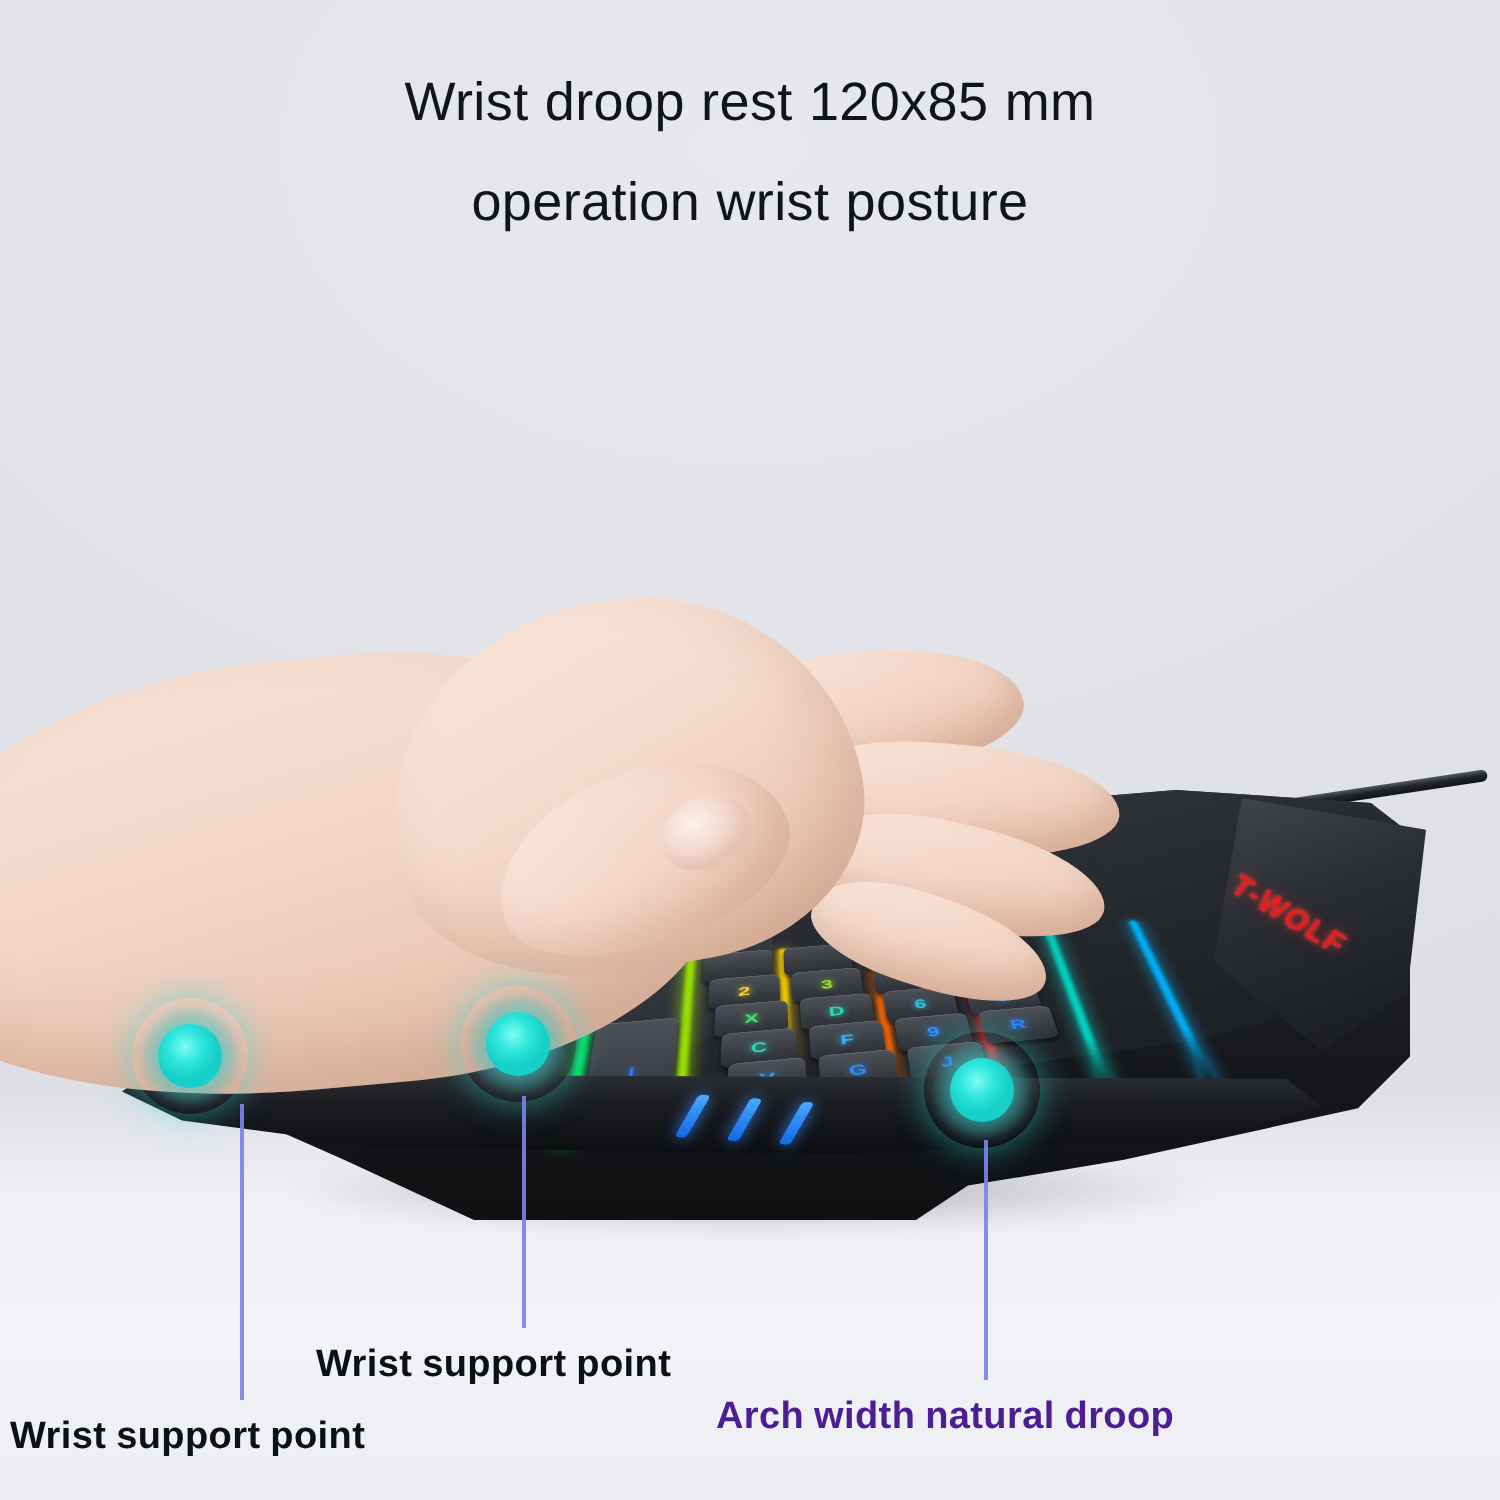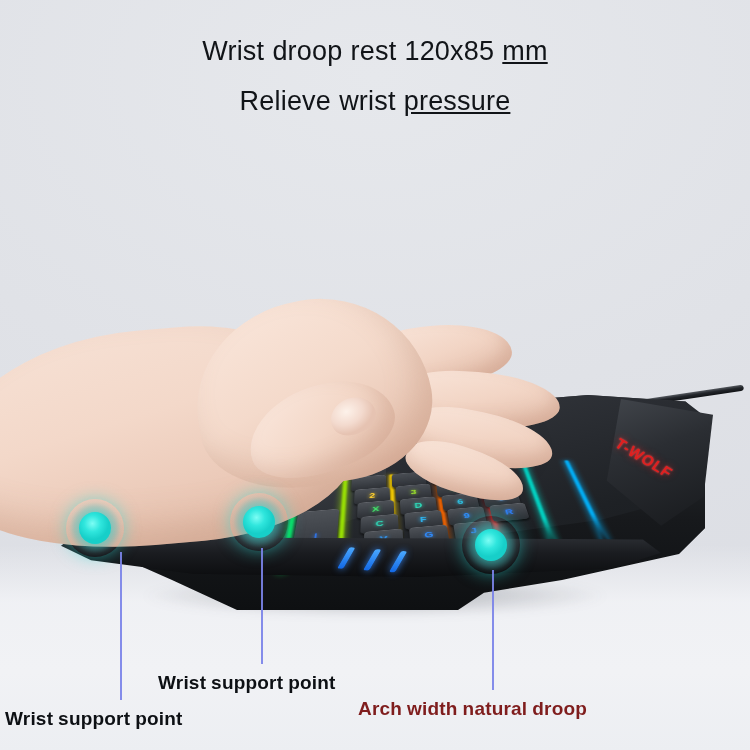--- a/index.html
+++ b/index.html
@@ -39,21 +39,21 @@
     text-align: center;
     color: #111418;
     font-size: 27px;
     line-height: 50px;
     letter-spacing: .2px;
     white-space: nowrap;
   }
   .headline .ln { display: block; }
   .headline .ln span { display: inline-block; }
   .hl-w { margin-right: .30em; }
-  .hl-w:last-child { margin-right: 0; text-decoration: underline; }
+  .hl-w:last-child { margin-right: 0; }
 
   
   #kb {
     position: absolute;
     left: 55px;
     top: 355px;
     width: 650px;
     height: 300px;
   }
 
@@ -294,21 +294,21 @@
 </head>
 <body>
 
 <div id="stage">
 
   <div class="bg"></div>
   <div class="bg-floor"></div>
 
   <div class="headline">
     <span class="ln"><span class="hl-w">Wrist</span><span class="hl-w">droop</span><span class="hl-w">rest</span><span class="hl-w">120x85</span><span class="hl-w">mm</span></span>
-    <span class="ln"><span class="hl-w">Relieve</span><span class="hl-w">wrist</span><span class="hl-w">pressure</span></span>
+    <span class="ln"><span class="hl-w">operation</span><span class="hl-w">wrist</span><span class="hl-w">posture</span></span>
   </div>
 
   <div id="kb">
     <div class="kb-shadow"></div>
     <div class="cable"></div>
 
     <div class="chassis"></div>
     <div class="chassis-top"></div>
 
     <div class="palmrest"></div>
@@ -425,16 +425,16 @@
 
   <div id="annotations">
       <div class="marker" style="left: 95px; top: 528px;"></div>
       <div class="leader" style="left: 120px; top: 552px; height: 148px; background: rgb(123, 131, 232);"></div>
       <div class="caption" style="left: 5px; top: 708px; color: rgb(13, 16, 20);"><span class="cw">Wrist</span><span class="cw">support</span><span class="cw">point</span></div>
       <div class="marker" style="left: 259px; top: 522px;"></div>
       <div class="leader" style="left: 261px; top: 548px; height: 116px; background: rgb(123, 131, 232);"></div>
       <div class="caption" style="left: 158px; top: 672px; color: rgb(13, 16, 20);"><span class="cw">Wrist</span><span class="cw">support</span><span class="cw">point</span></div>
       <div class="marker" style="left: 491px; top: 545px;"></div>
       <div class="leader" style="left: 492px; top: 570px; height: 120px; background: rgb(123, 131, 232);"></div>
-      <div class="caption" style="left: 358px; top: 698px; color: #7f1d1d;"><span class="cw">Arch</span><span class="cw">width</span><span class="cw">natural</span><span class="cw">droop</span></div>
+      <div class="caption" style="left: 358px; top: 698px; color: #4c1d95;"><span class="cw">Arch</span><span class="cw">width</span><span class="cw">natural</span><span class="cw">droop</span></div>
     </div>
 
 </div>
 
 </body></html>

